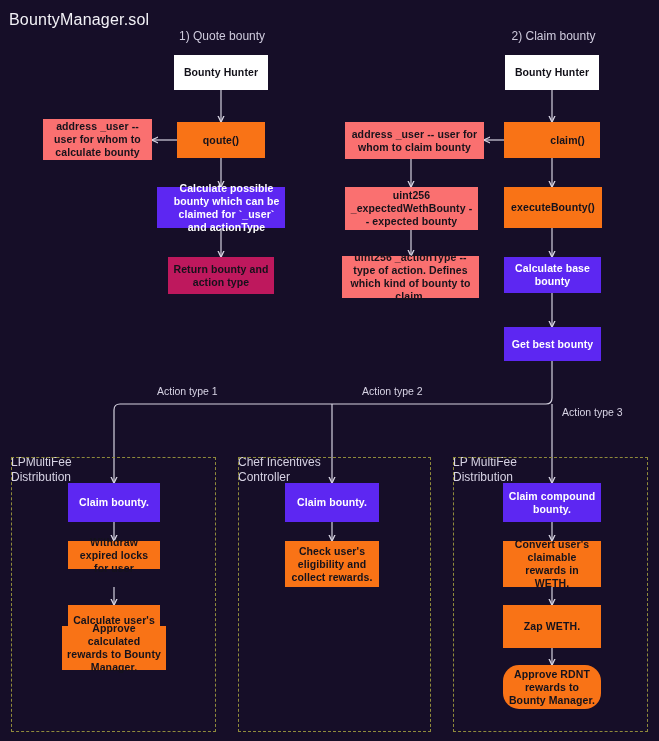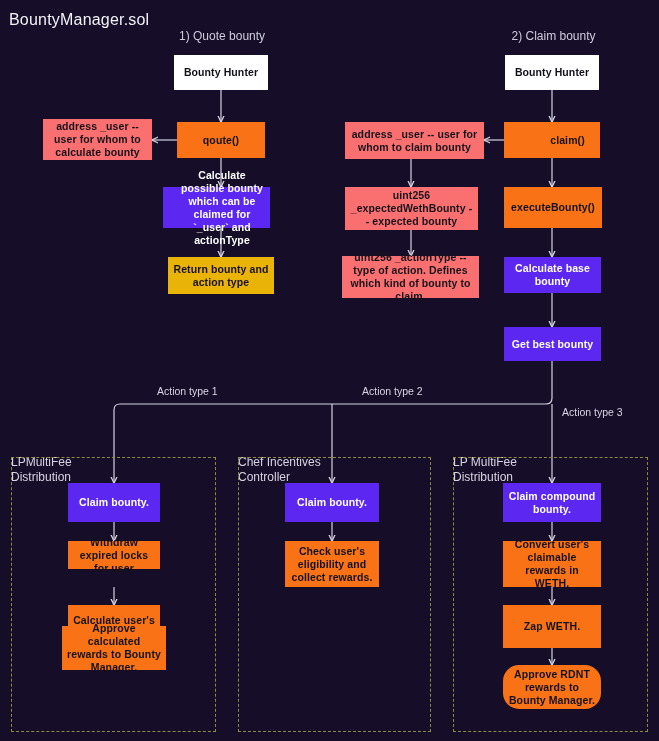--- a/index.html
+++ b/index.html
@@ -57,21 +57,21 @@
     font-size: 10.5px;
     font-weight: bold;
     line-height: 13px;
     padding: 2px 5px;
     letter-spacing: 0.1px;
   }
   .n-white { background: #ffffff; color: #111018; }
   .n-lime  { background: #f97316; color: #14121c; }
   .n-red   { background: #fa7070; color: #18131b; }
   .n-purple{ background: #5d27f2; color: #ffffff; }
-  .n-pink  { background: #eab308; color: #15111a; }
+  .n-pink  { background: #be185d; color: #15111a; }
   .dashed-group {
     position: absolute;
     box-sizing: border-box;
     border: 1px dashed #8f8a3b;
     background: transparent;
   }
   svg.wires {
     position: absolute;
     left: 0; top: 0;
     width: 659px;
@@ -125,21 +125,21 @@
 
   <div class="section-label" style="left:179px; top:29px; width:85px;">1) Quote bounty</div>
   <div class="section-label" style="left:511px; top:29px; width:85px;">2) Claim bounty</div>
 
   <div class="node n-white" style="left:174px; top:55px; width:94px; height:35px;">Bounty Hunter</div>
 
   <div class="node n-lime" style="left:177px; top:122px; width:88px; height:36px;">qoute()</div>
 
   <div class="node n-red" style="left:43px; top:119px; width:109px; height:41px;">address _user -- user for whom to calculate bounty</div>
 
-  <div class="node n-purple" style="left:163px; top:187px; width:107px; height:41px;padding-left:16px;">Calculate possible bounty which can be claimed for `_user` and actionType</div>
+  <div class="node n-purple" style="left:157px; top:187px; width:128px; height:41px;padding-left:16px;">Calculate possible bounty which can be claimed for `_user` and actionType</div>
 
   <div class="node n-pink" style="left:168px; top:257px; width:106px; height:37px;">Return bounty and action type</div>
 
   <div class="node n-white" style="left:505px; top:55px; width:94px; height:35px;">Bounty Hunter</div>
 
   <div class="node n-lime" style="left:504px; top:122px; width:96px; height:36px;padding-left:36px;">claim()</div>
 
   <div class="node n-red" style="left:345px; top:122px; width:139px; height:37px;">address _user -- user for whom to claim bounty</div>
 
   <div class="node n-red" style="left:345px; top:187px; width:133px; height:43px;">uint256 _expectedWethBounty -- expected bounty</div>

